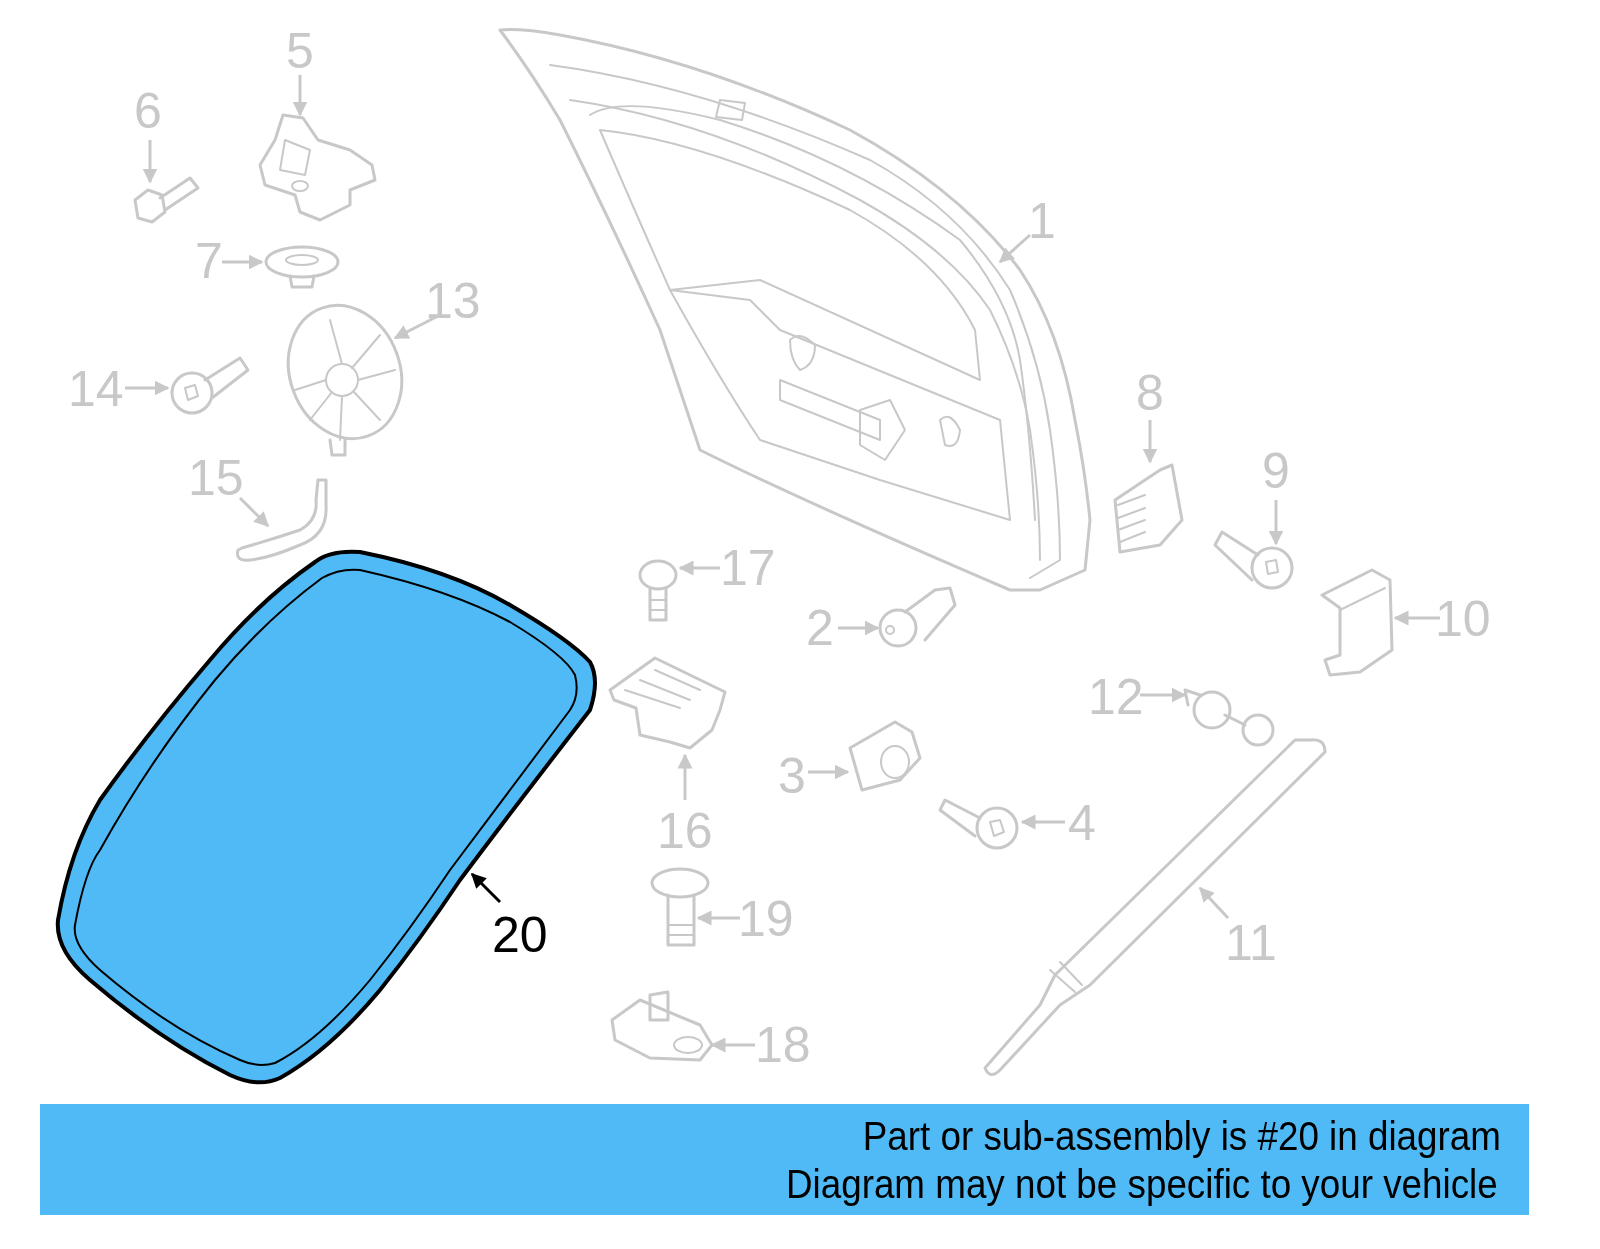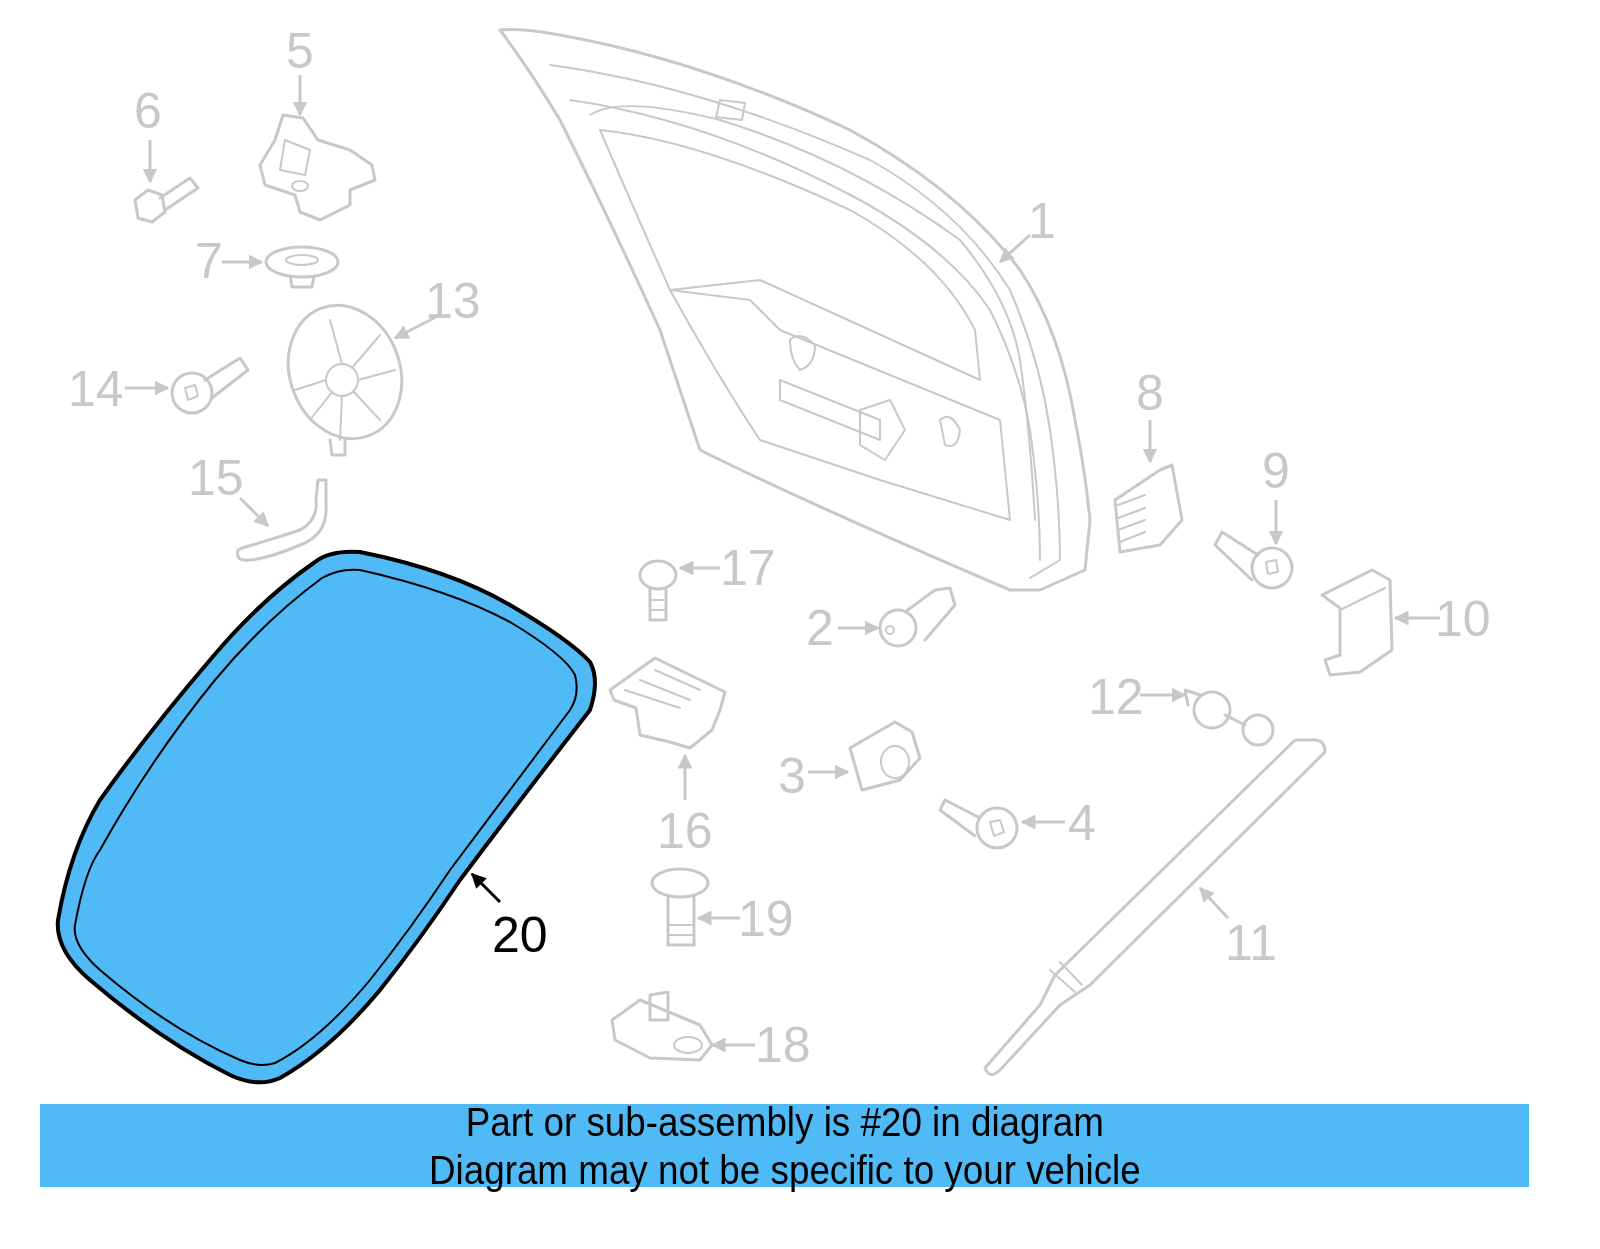--- a/index.html
+++ b/index.html
@@ -6,22 +6,22 @@
     body { width:1600px; height:1249px; position:relative; overflow:hidden; font-family:"Liberation Sans", sans-serif; }
     #diagram { position:absolute; left:0; top:0; width:1600px; height:1249px; }
     .part { fill:none; stroke:#c8c8c8; stroke-width:3; stroke-linejoin:round; stroke-linecap:round; }
     .part-thin { fill:none; stroke:#c8c8c8; stroke-width:2; stroke-linejoin:round; stroke-linecap:round; }
     .callout-text { font-family:"Liberation Sans", sans-serif; font-size:50px; fill:#c8c8c8; }
     .callout-line { stroke:#c8c8c8; stroke-width:3; fill:none; }
     .arrowhead { fill:#c8c8c8; }
     .hl-text { font-family:"Liberation Sans", sans-serif; font-size:50px; fill:#000000; }
     .hl-line { stroke:#000000; stroke-width:3; fill:none; }
     .hl-arrowhead { fill:#000000; }
-    #banner { position:absolute; left:40px; top:1104px; width:1489px; height:83px; background:#4fbaf5;
-      display:flex; flex-direction:column; align-items:center; justify-content:center; }
+    #banner { position:absolute; left:40px; top:1104px; width:1489px; height:111px; background:#4fbaf5;
+      display:flex; flex-direction:column; align-items:flex-end; justify-content:center; }
     #banner .line { font-family:"Liberation Sans", sans-serif; font-size:40px; color:#000; line-height:48px; transform:scaleX(0.92); white-space:nowrap; }
   </style>
 </head>
 <body>
 
 <svg id="diagram" viewBox="0 0 1600 1249" xmlns="http://www.w3.org/2000/svg">
   <defs>
     <marker id="ag" viewBox="0 0 10 10" refX="9" refY="5" markerWidth="5" markerHeight="5" orient="auto">
       <path d="M0,0 L10,5 L0,10 z" class="arrowhead"></path>
     </marker>

